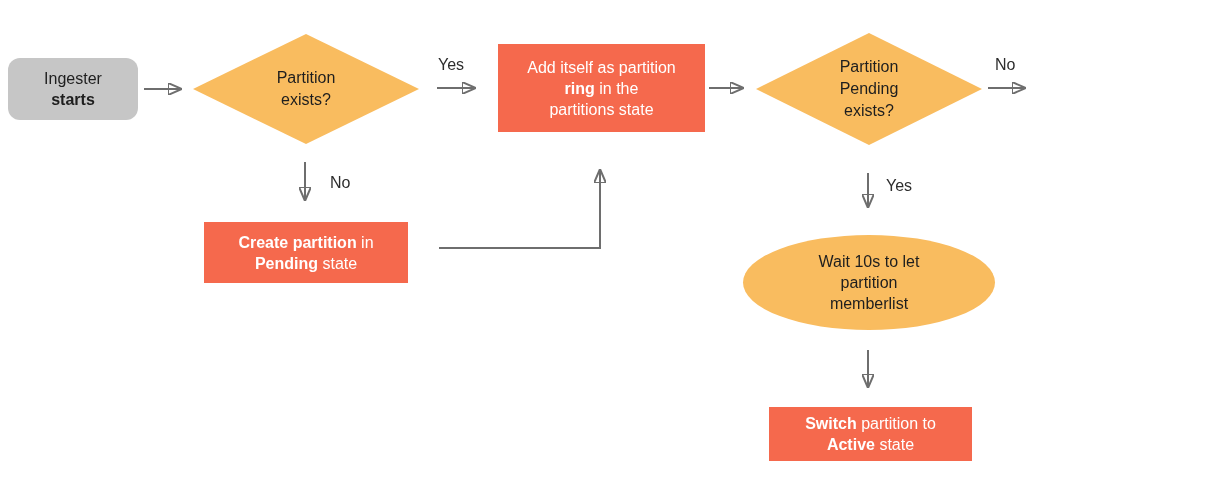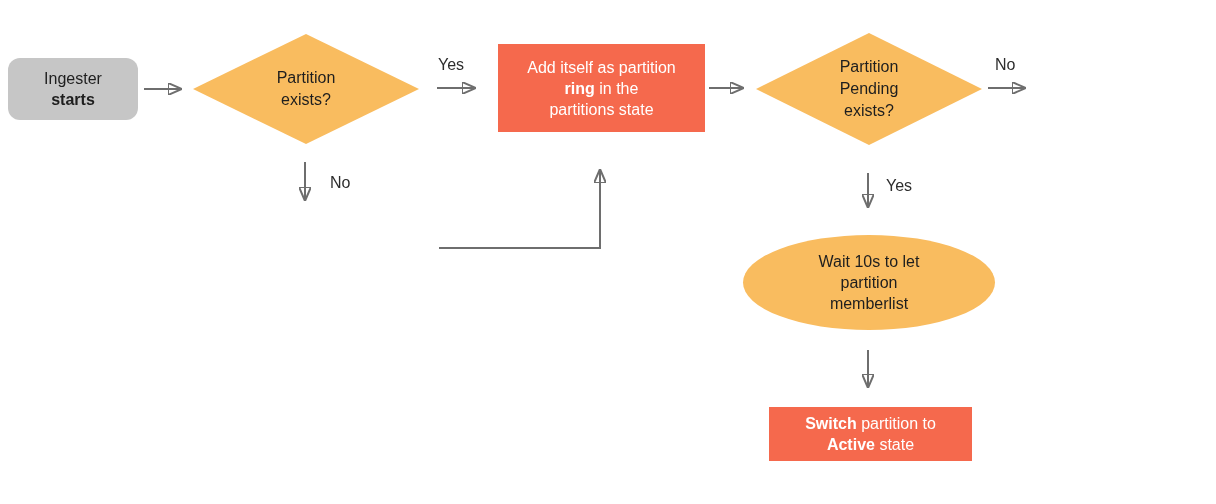--- a/index.html
+++ b/index.html
@@ -50,20 +50,23 @@
 
   <div class="node process" style="left:498px;top:44px;width:207px;height:88px">
       <div><span>Add itself as partition</span><br><span style="font-weight: 700;">ring</span><span> in the</span><br><span>partitions state</span></div>
     </div>
 
   <div class="node decision" style="left:756px;top:33px;width:226px;height:112px">
       <div><span>Partition</span><br><span>Pending</span><br><span>exists?</span></div>
     </div>
 
 
+  <div class="node process" style="left:204px;top:222px;width:204px;height:61px">
+      <div><span style="font-weight: 700;">Create partition</span><span> in</span><br><span style="font-weight: 700;">Pending</span><span> state</span></div>
+    </div>
 
   <div class="node ellipse" style="left:743px;top:235px;width:252px;height:95px">
       <div><span>Wait 10s to let</span><br><span>partition</span><br><span>memberlist</span></div>
     </div>
 
   <div class="node process" style="left:769px;top:407px;width:203px;height:54px">
       <div><span style="font-weight: 700;">Switch</span><span> partition to</span><br><span style="font-weight: 700; text-align: right;">Active</span><span> state</span></div>
     </div>
 
   <div class="edge-label" style="left:438px;top:55px">Yes</div>

